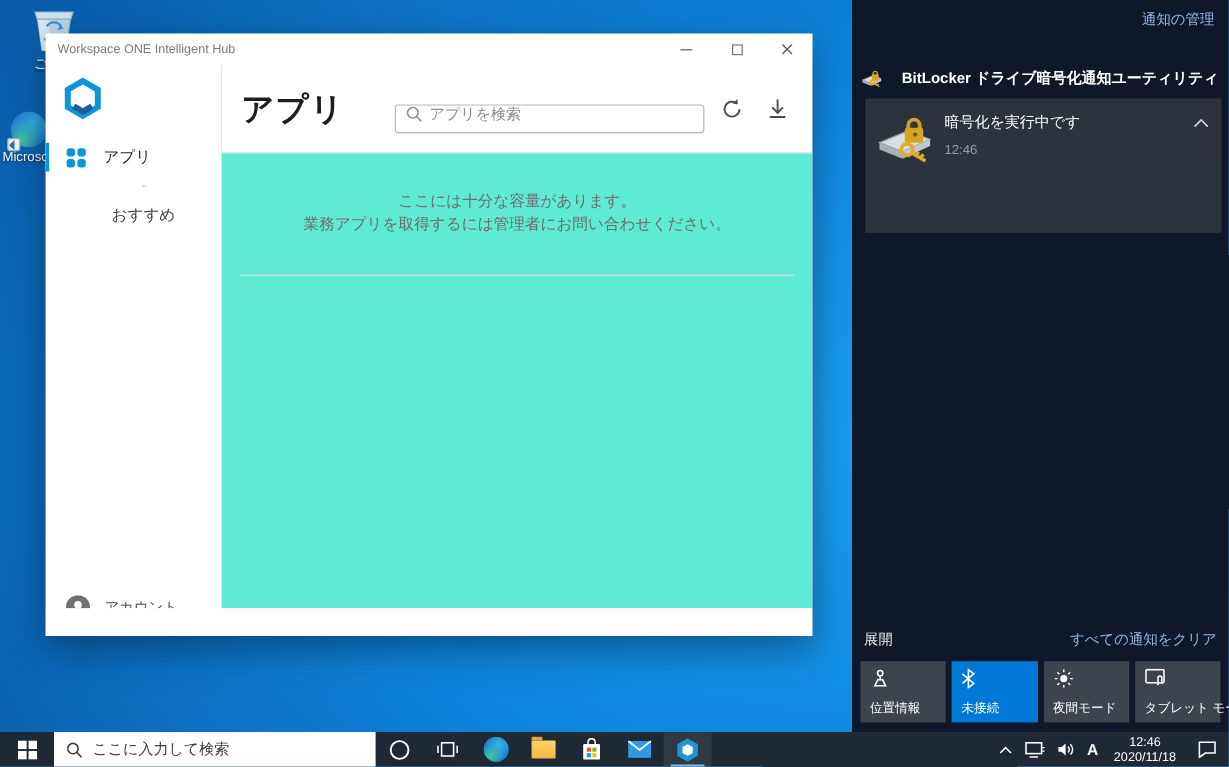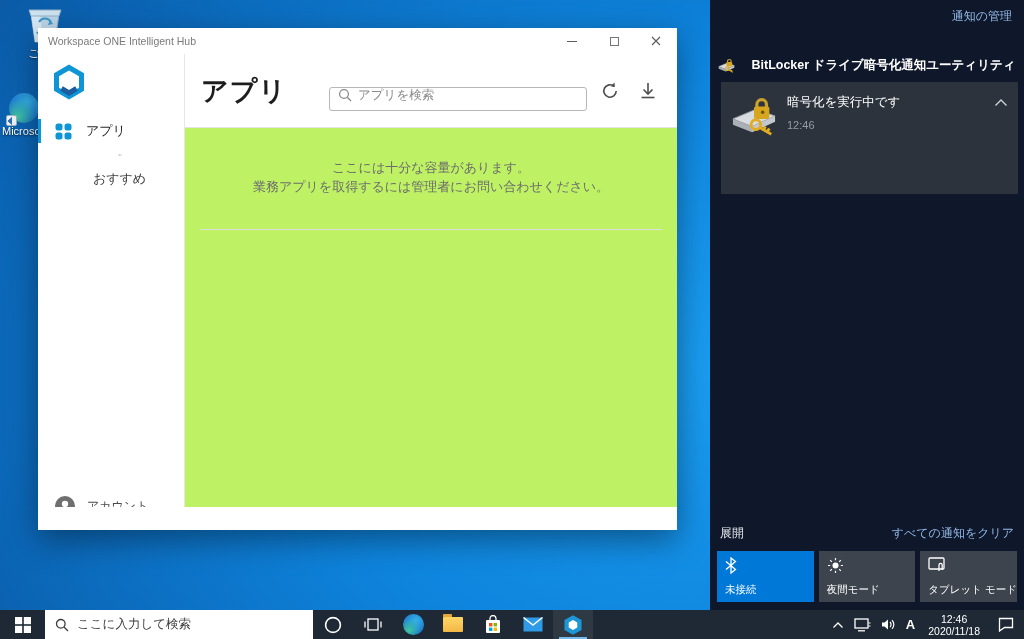--- a/index.html
+++ b/index.html
@@ -41,21 +41,21 @@
   .account-item { margin-top:auto; margin-bottom:-11px; height:24px; display:flex; align-items:center; gap:12px; padding-left:17px; font-size:12px; color:#4a4a4a; }
 
   .main { flex:1; display:flex; flex-direction:column; background:#fff; overflow:hidden; }
   .main-header { height:73px; display:flex; align-items:center; padding:0 14px 0 16px; background:#fff; flex:0 0 auto; }
   .page-title { font-size:27px; font-weight:bold; color:#1d1d1d; letter-spacing:1px; flex:1; }
   .search-box { width:258px; height:24px; border:1px solid #b7b7b7; border-radius:3px; background:#fff; display:flex; align-items:flex-start; padding:0 8px; gap:6px;margin-top:16px; }
   .search-box input { border:none; outline:none; flex:1; font-size:12.5px; color:#333; background:transparent; font-family:inherit; }
   .search-box input::placeholder { color:#8a8a8a; }
   .hdr-icon { width:30px; height:30px; display:flex; align-items:center; justify-content:center; margin-left:8px; cursor:default; }
 
-  .content { flex:1; background:#bef264; border-top:1px solid #e3e3e3; padding-top:30px; overflow:hidden; }
+  .content { flex:1; background:#5eead4; border-top:1px solid #e3e3e3; padding-top:30px; overflow:hidden; }
   .empty-msg { text-align:center; font-size:13px; line-height:19px; color:#6d6d6d; }
   .content-divider { height:1px; background:#ddd; margin:33px 15px 0 15px; }
 
   
   .action-center { position:absolute; right:0; top:0; width:314px; height:610px; background:#0f172a; z-index:6; color:#fff; }
   .manage-link { position:absolute; top:8px; right:12px; font-size:12px; color:#92b9e8; cursor:default; }
   .group-header { position:absolute; top:57px; left:0; right:0; display:flex; align-items:center; justify-content:center; gap:16px; font-size:12.5px; font-weight:bold; color:#fff; }
   .notif-card { position:absolute; top:82px; left:11px; width:297px; height:112px; background:#2c333c; padding:12px 10px 10px 10px; display:flex; gap:10px; }
   .notif-texts { flex:1; min-width:0; }
   .notif-title { font-size:12.5px; font-weight:normal; color:#fff; margin-bottom:3px; }
@@ -235,20 +235,28 @@
       </svg>
     </div>
   </div>
 
   <div class="ac-links">
     <span class="expand-link">展開</span>
     <span class="clear-link">すべての通知をクリア</span>
   </div>
 
   <div class="tiles">
+    <div class="tile">
+      <svg width="17" height="17" viewBox="0 0 17 17">
+        <circle cx="8.5" cy="4" r="2.2" fill="none" stroke="#fff" stroke-width="1.3"></circle>
+        <path d="M8.5 6.5 V9.5" stroke="#fff" stroke-width="1.3"></path>
+        <path d="M4 14.5 L6.5 9.5 H10.5 L13 14.5 Z" fill="none" stroke="#fff" stroke-width="1.3"></path>
+      </svg>
+      <div class="tile-label">位置情報</div>
+    </div>
     <div class="tile active">
       <svg width="12" height="17" viewBox="0 0 12 17">
         <path d="M1 4.5 L10.5 12.5 L6 16 V1 L10.5 4.5 L1 12.5" fill="none" stroke="#fff" stroke-width="1.3"></path>
       </svg>
       <div class="tile-label">未接続</div>
     </div>
     <div class="tile">
       <svg width="17" height="17" viewBox="0 0 17 17">
         <circle cx="8.5" cy="8.5" r="3" fill="#fff"></circle>
         <g stroke="#fff" stroke-width="1.2">

